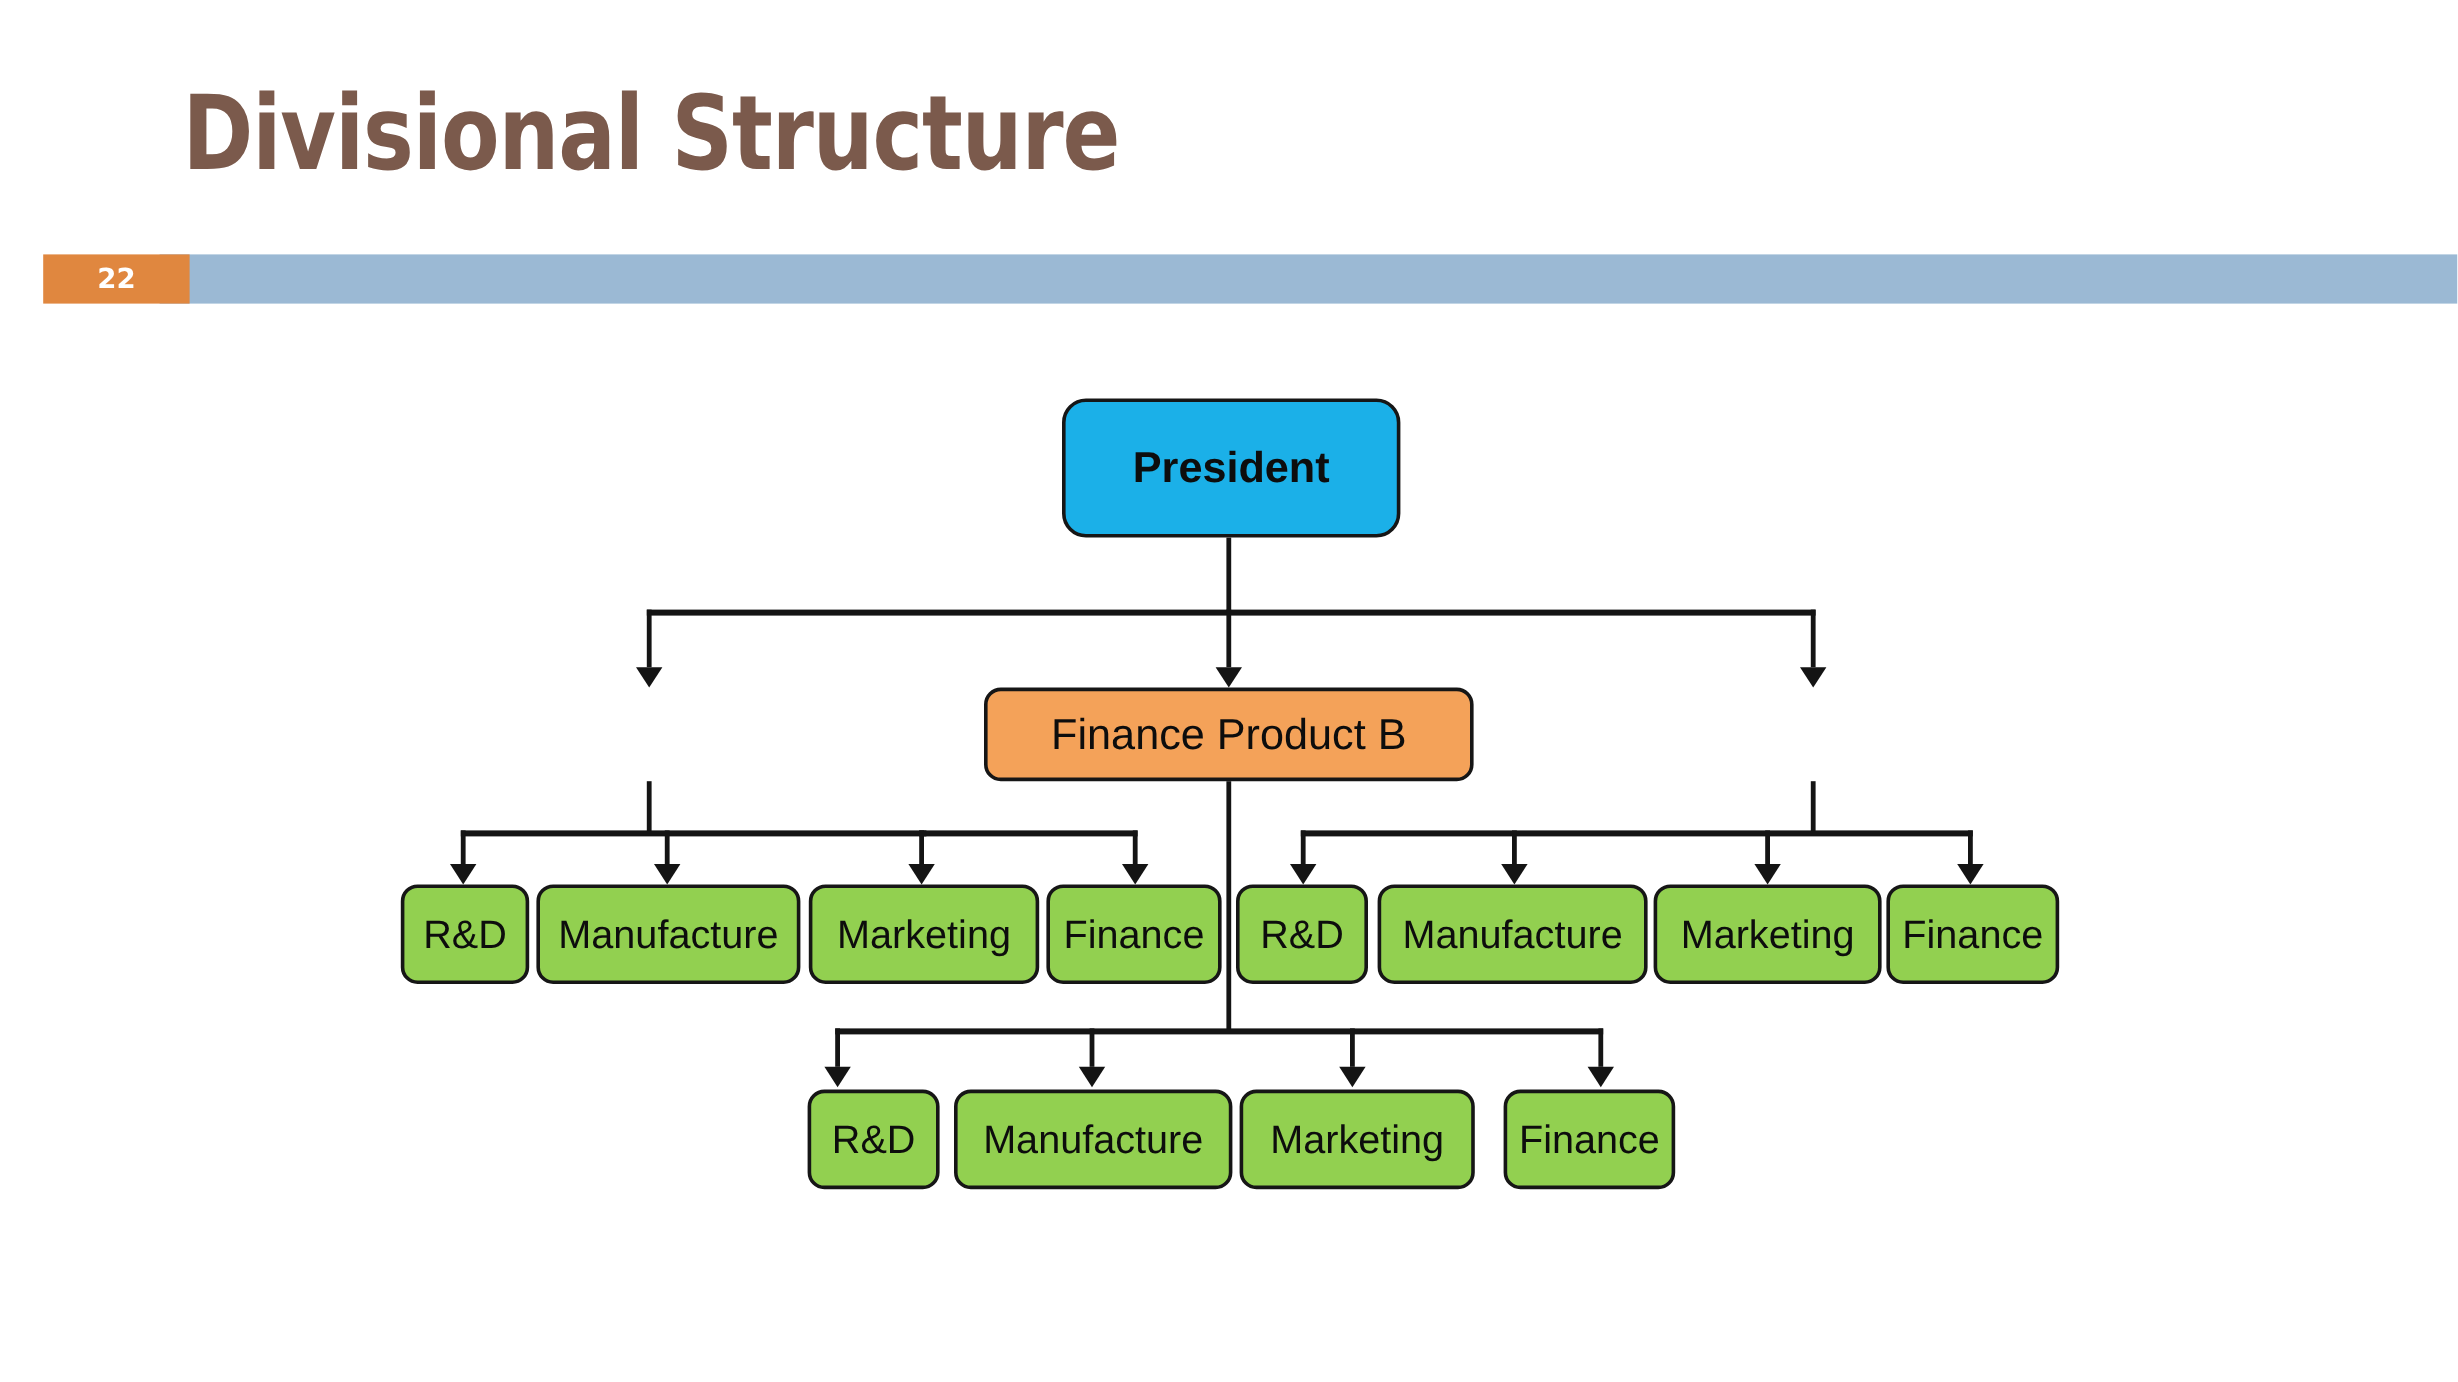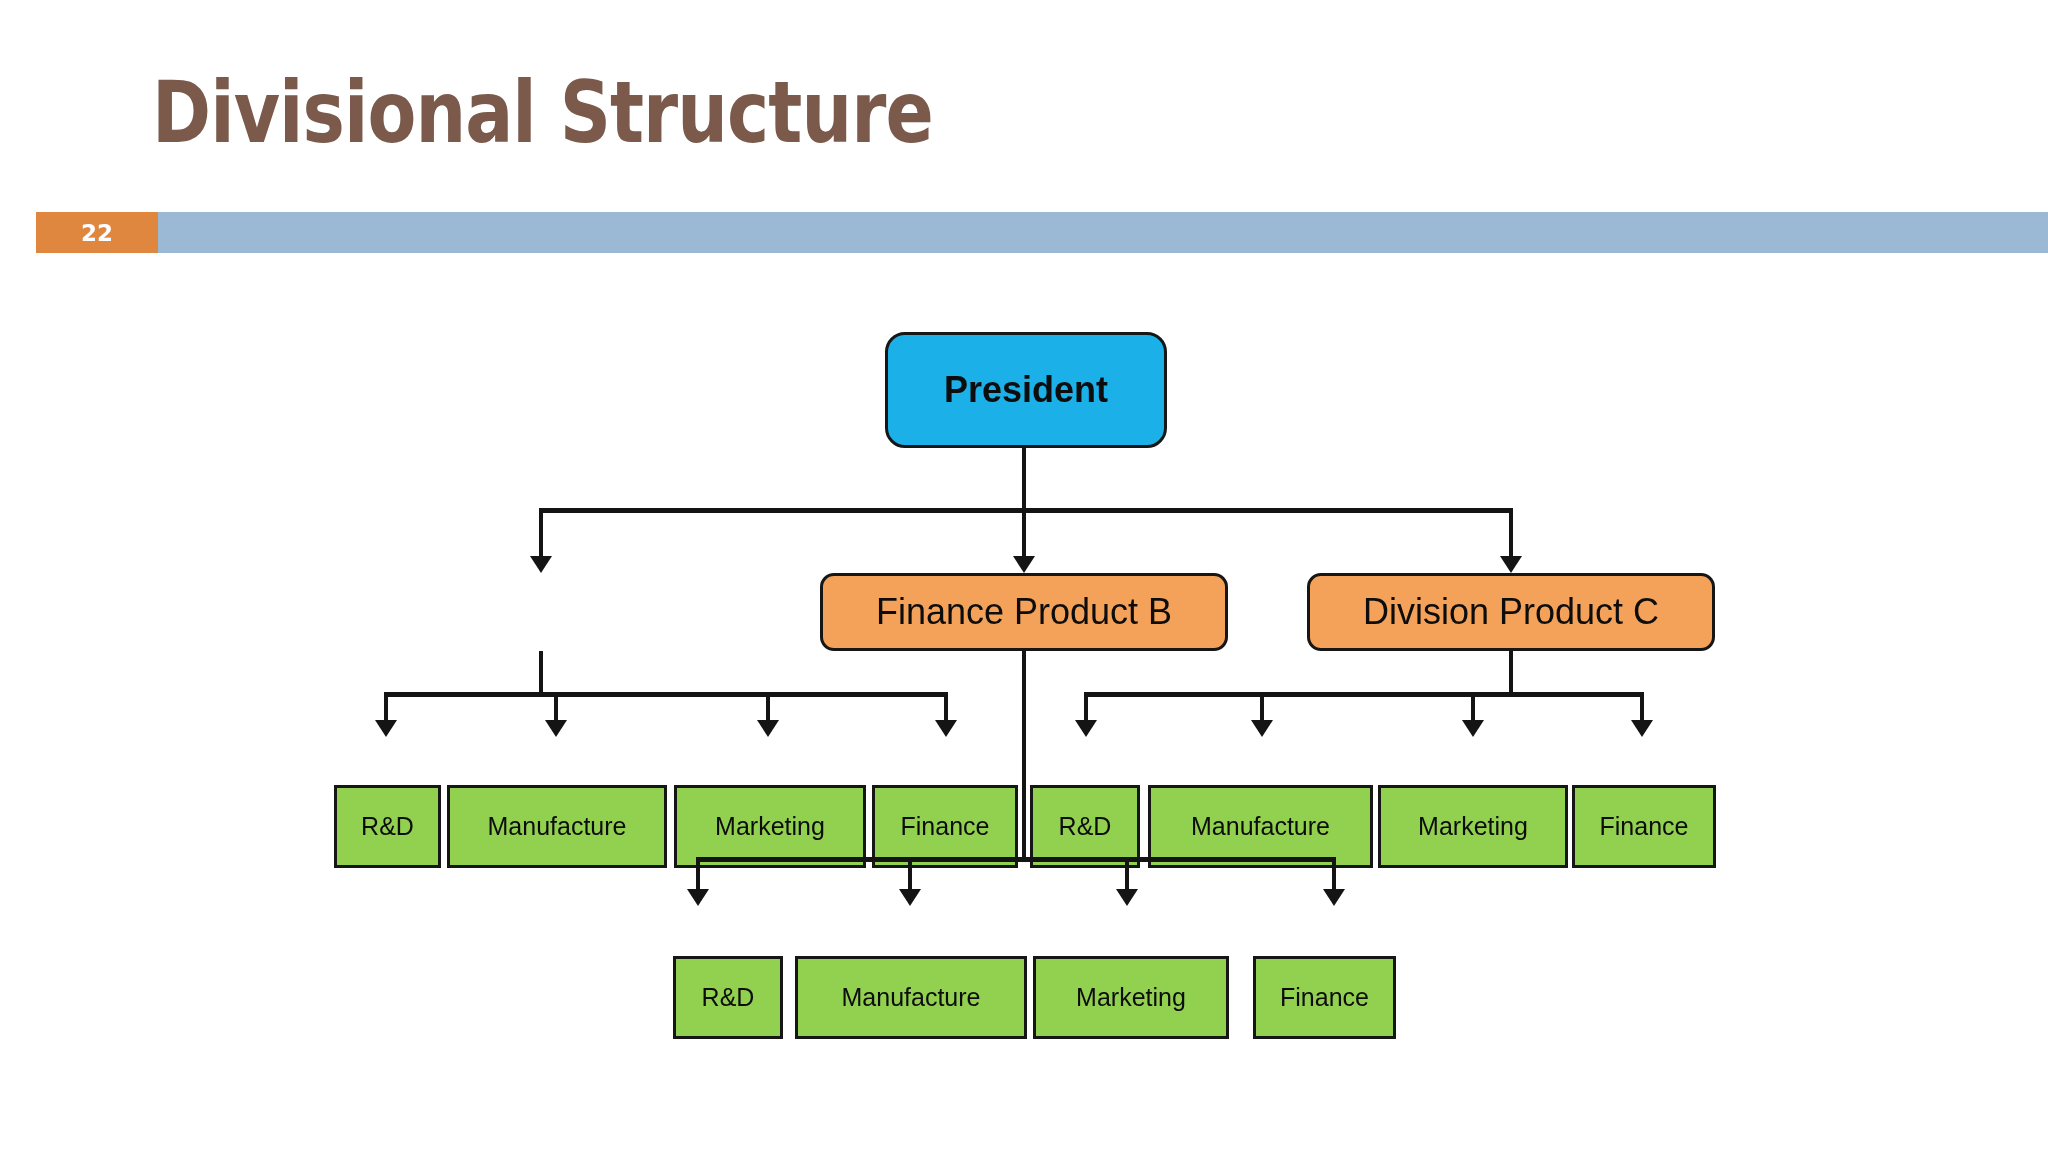--- a/index.html
+++ b/index.html
@@ -85,24 +85,23 @@
     font-size: 36px;
     border-radius: 20px;
   }
   .node.division {
     background: #f4a259;
     font-size: 36px;
     font-weight: normal;
   }
   .node.func {
     background: #92d050;
-    font-size: 25px;
+    font-size: 33px;
     font-weight: normal;
-    border-radius: 0;
-    margin-top: 48px;
+    border-radius: 14px;
   }
   .connector {
     position: absolute;
     background: #141414;
   }
   .arrow-head {
     position: absolute;
     width: 0;
     height: 0;
     border-left: 11px solid transparent;
@@ -134,21 +133,20 @@
 
     <div class="connector" style="left:1022px; top:508px; width:4px; height:48px;"></div>
     <div class="arrow-head" style="left:1013px; top:556px;"></div>
 
     <div class="connector" style="left:1509px; top:508px; width:4px; height:48px;"></div>
     <div class="arrow-head" style="left:1500px; top:556px;"></div>
 
 
     <div class="node division" style="left:820px; top:573px; width:408px; height:78px;">Finance Product B</div>
 
-    <div class="node division" style="left:1307px; top:573px; width:408px; height:78px;">Division Product C</div>
 
     <div class="connector" style="left:539px; top:651px; width:4px; height:44px;"></div>
     <div class="connector" style="left:384px; top:692px; width:388px; height:5px;"></div>
 
     <div class="connector" style="left:384px; top:692px; width:4px; height:28px;"></div>
     <div class="arrow-head" style="left:375px; top:720px;"></div>
 
     <div class="connector" style="left:554px; top:692px; width:4px; height:28px;"></div>
     <div class="arrow-head" style="left:545px; top:720px;"></div>
 

